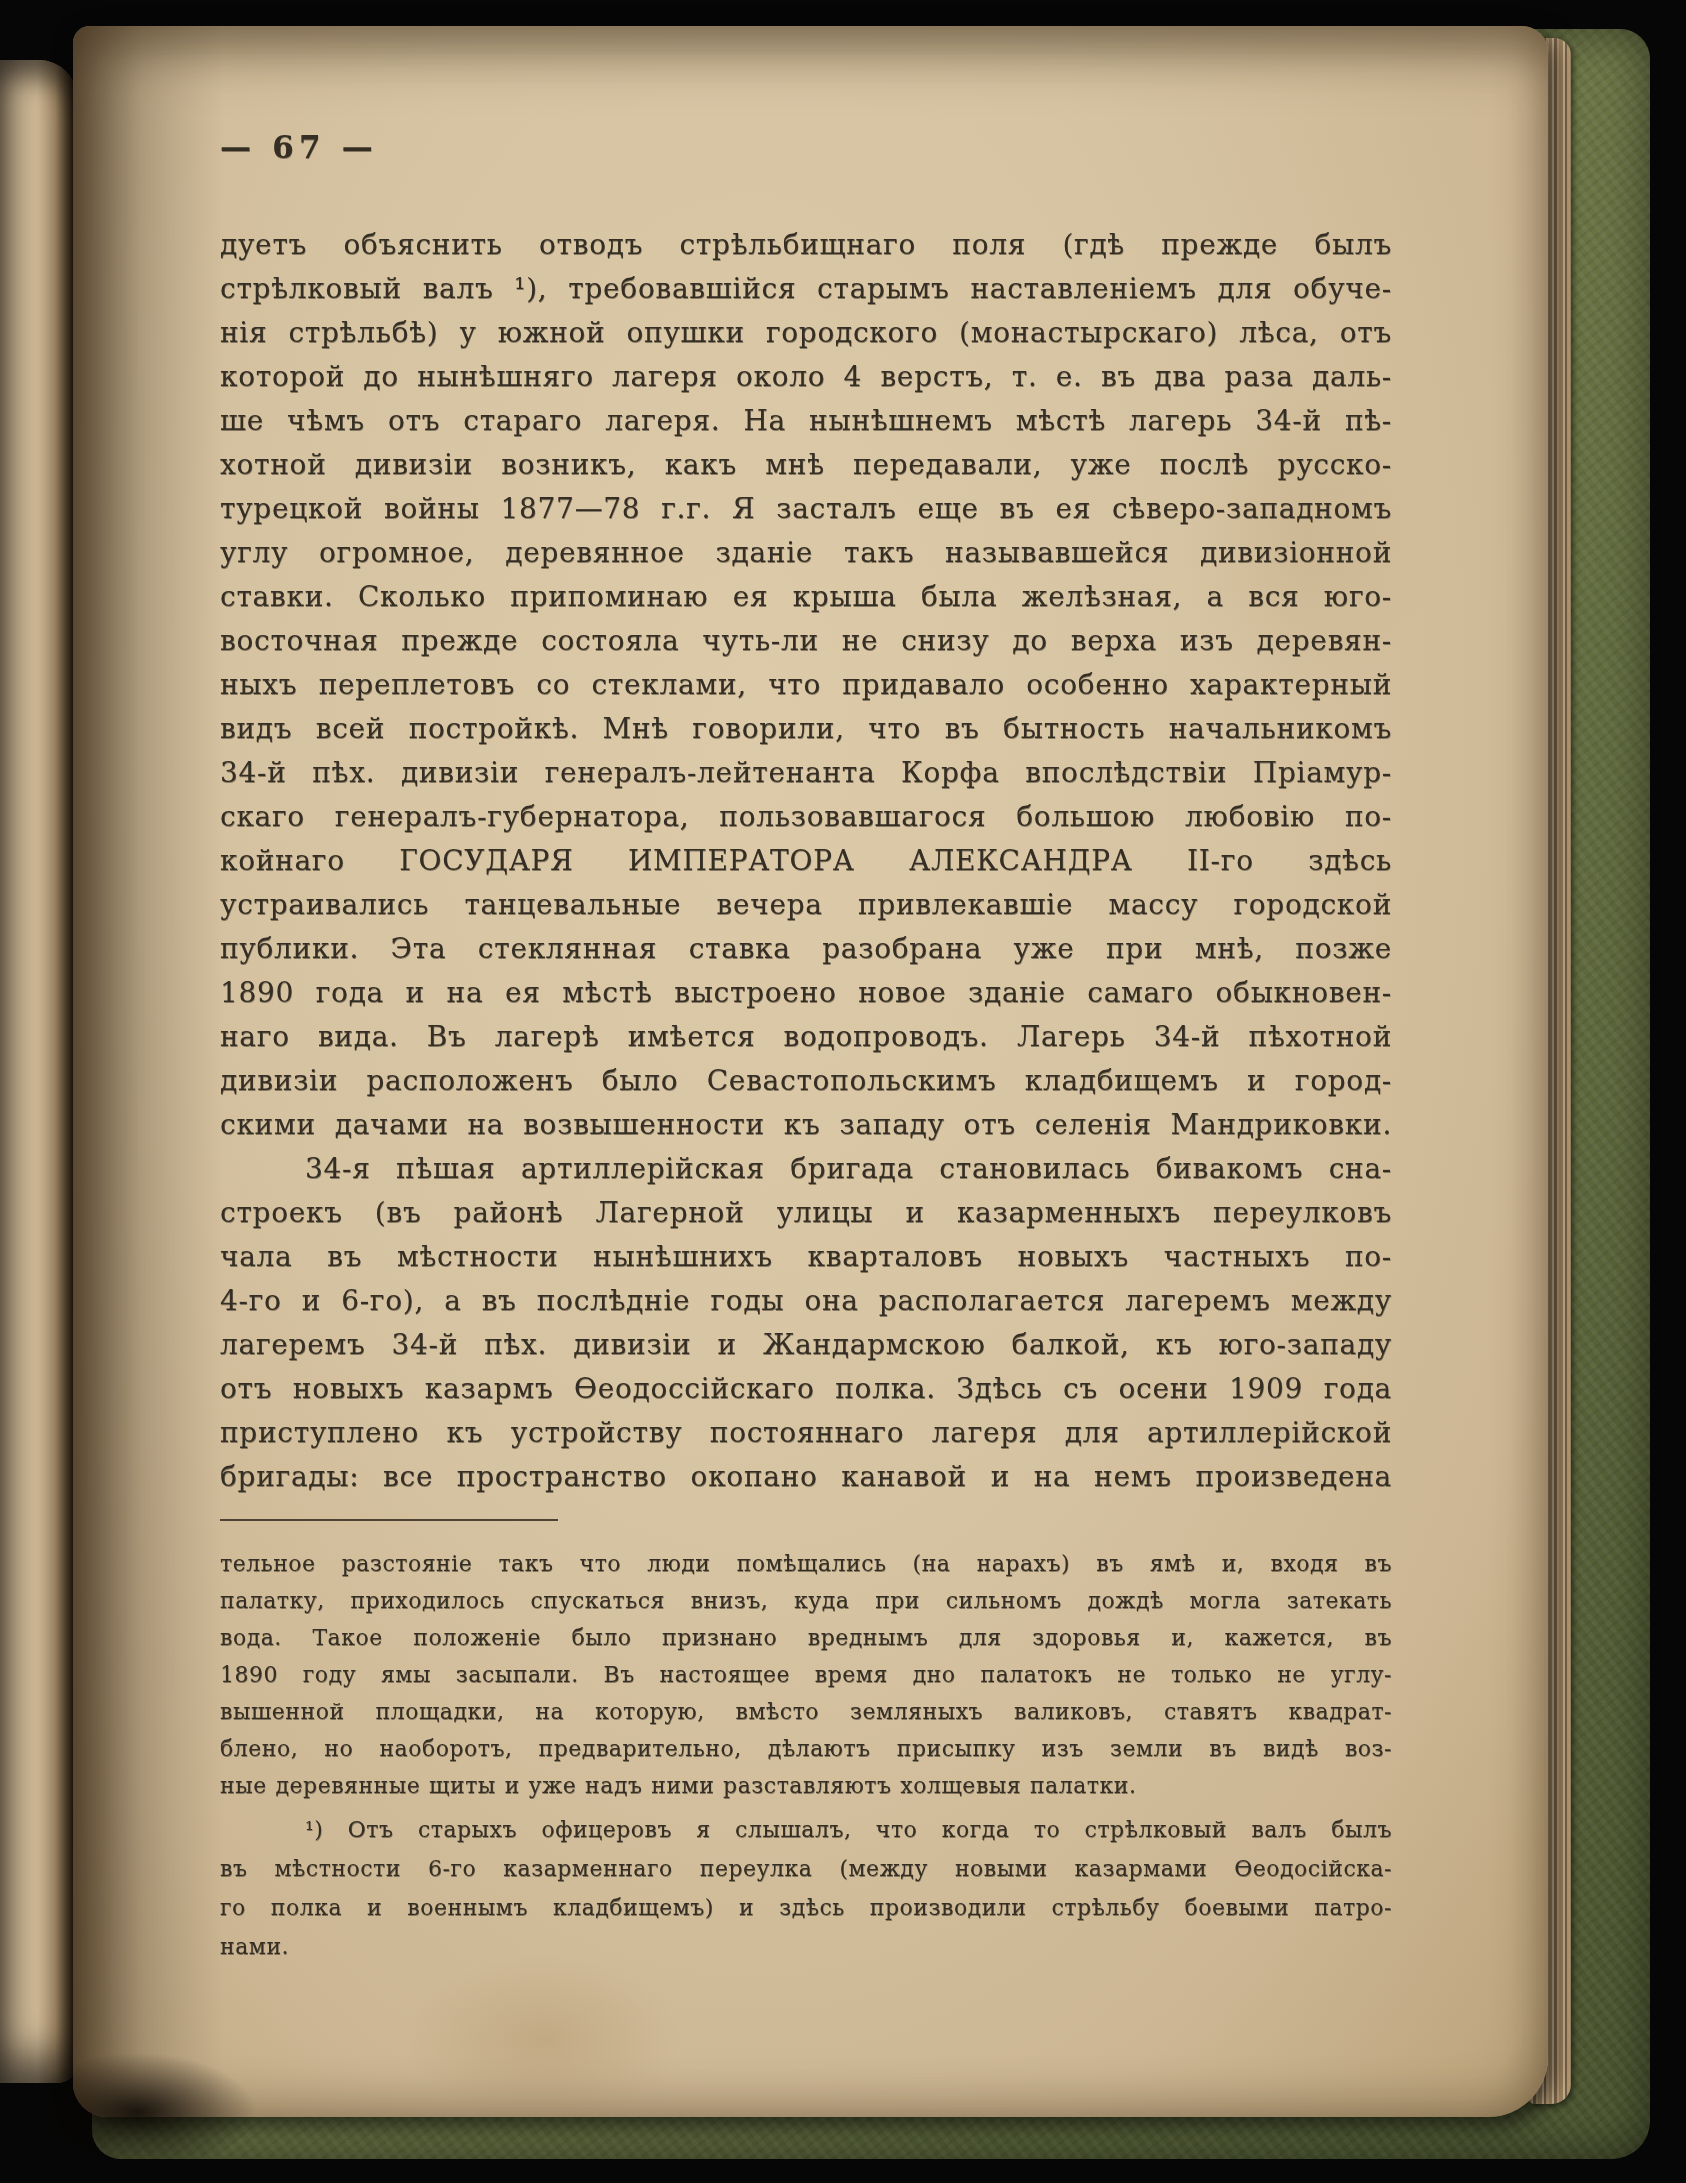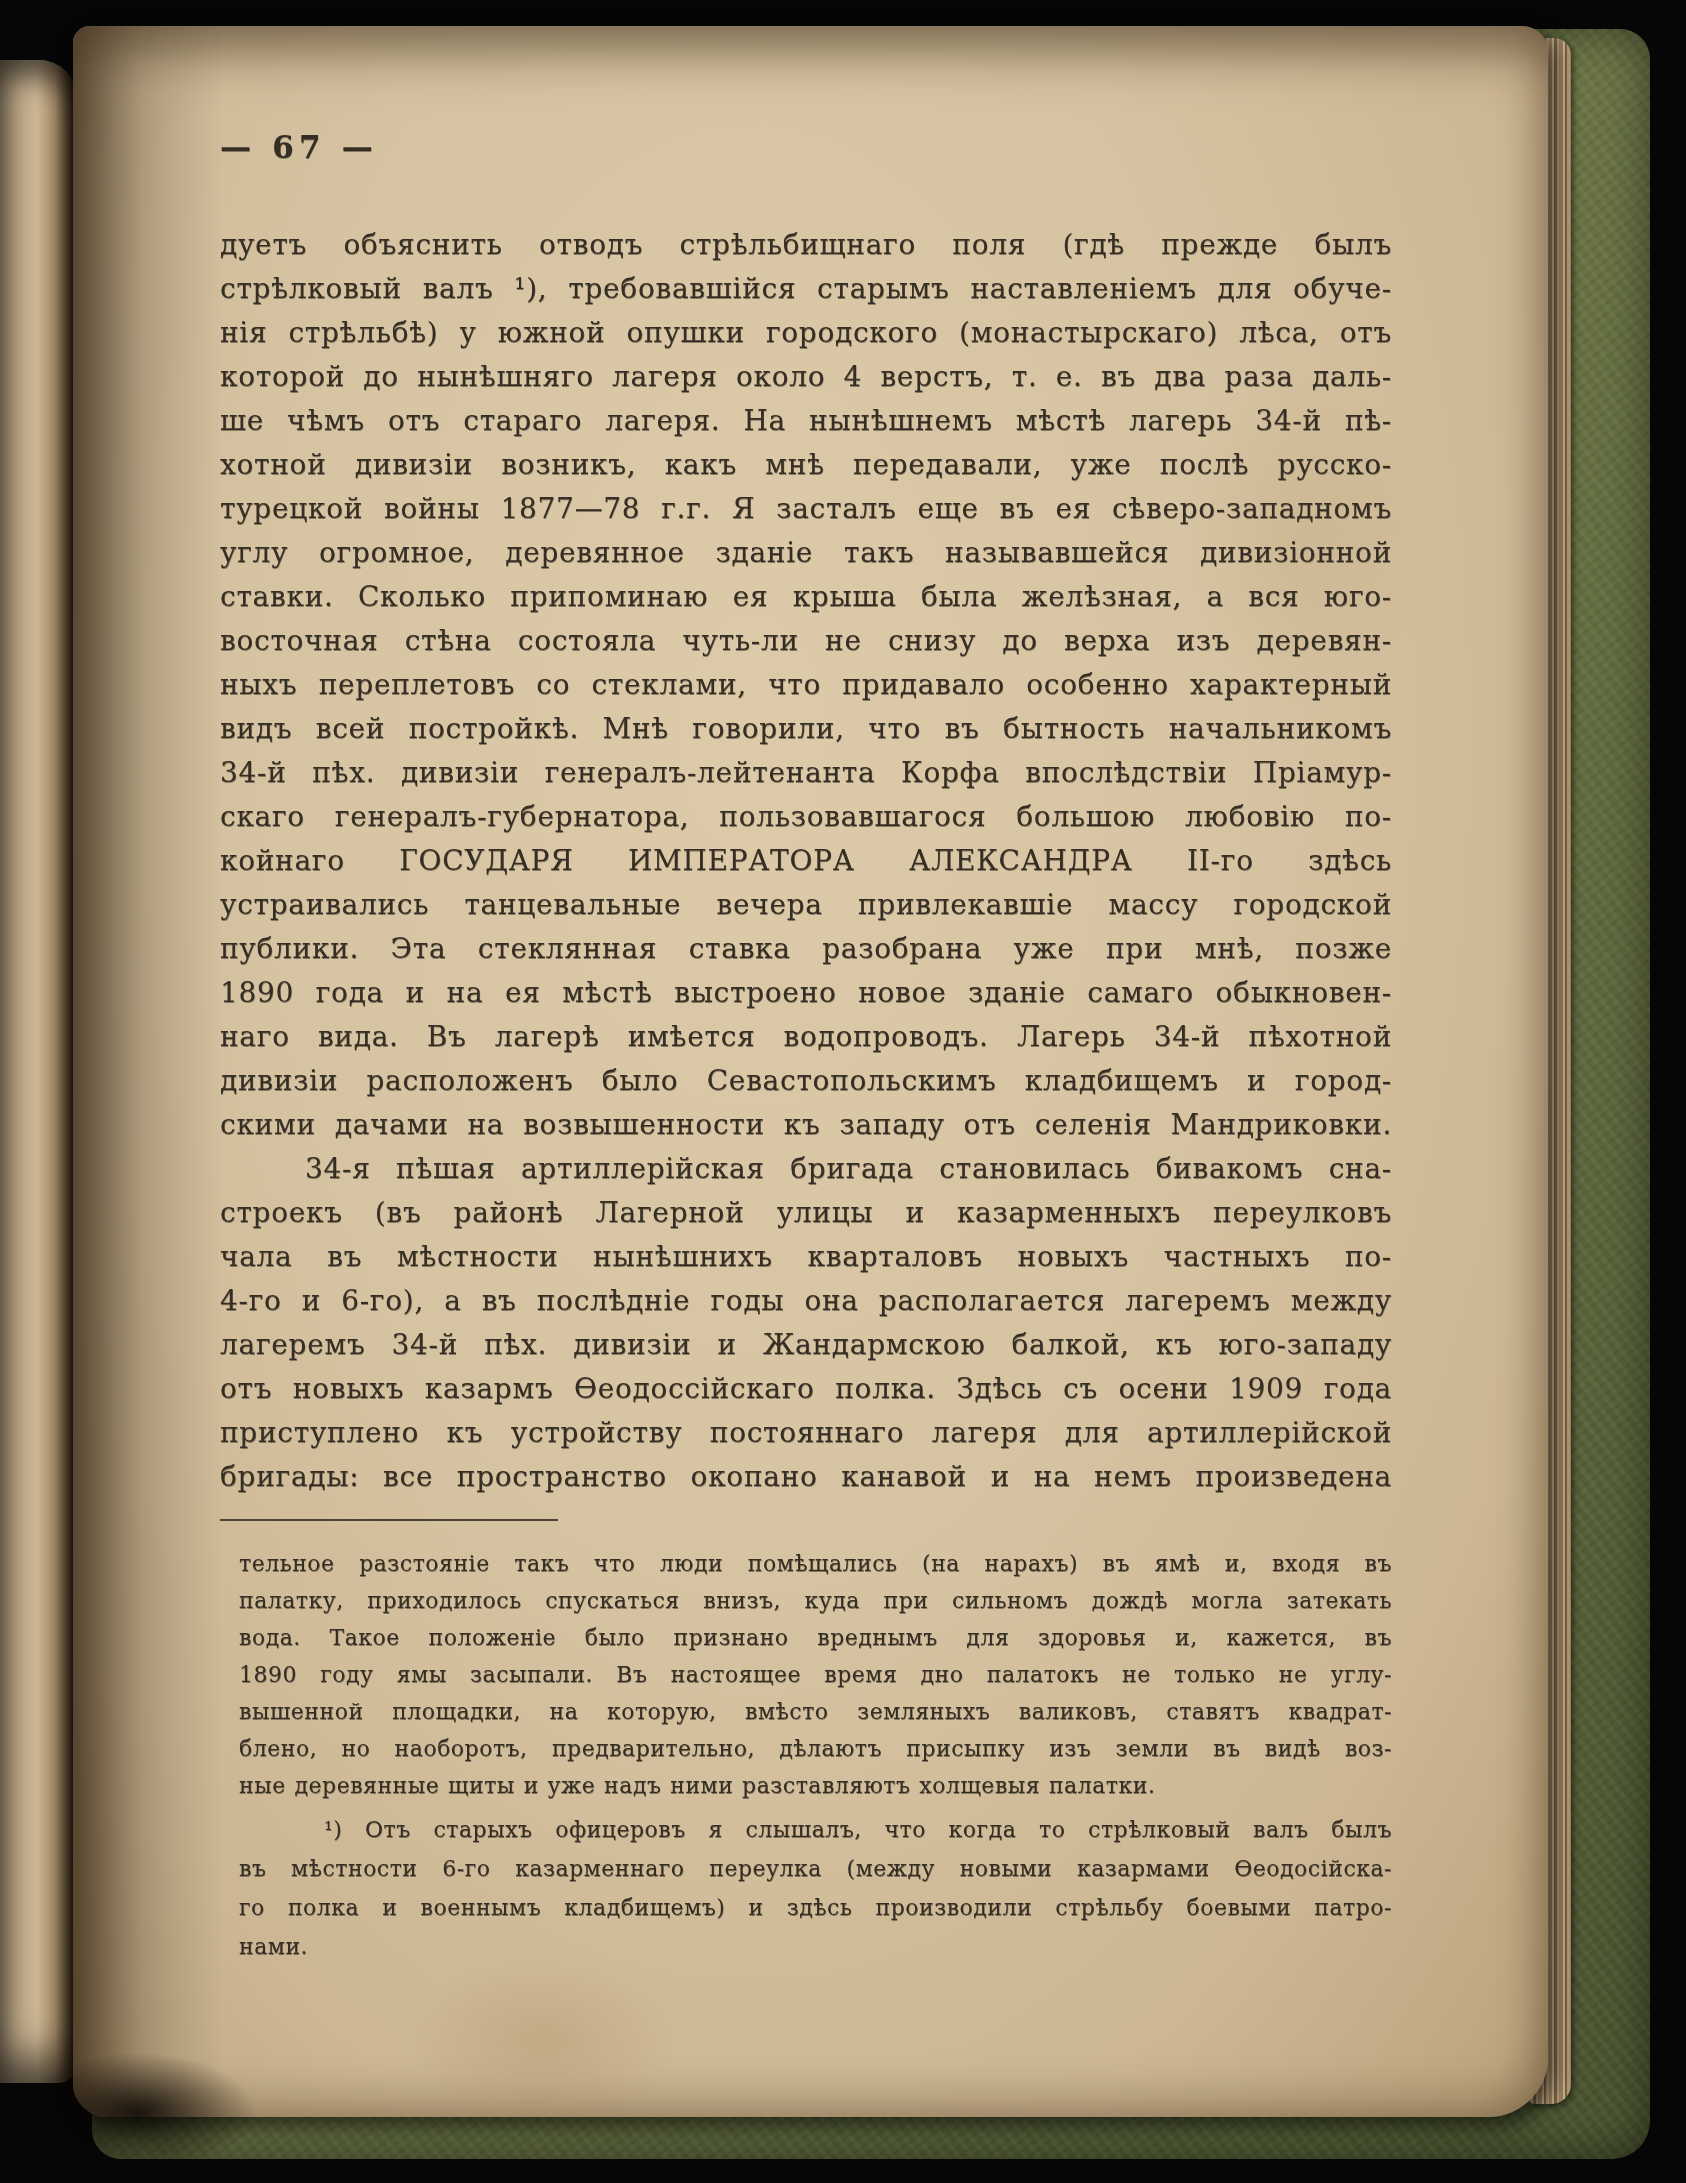--- a/index.html
+++ b/index.html
@@ -89,21 +89,21 @@
     position:absolute; left:220px; top:1519px; width:338px; height:2px;
     background:#4c4335; z-index:7;
   }
 
   .footnote-1 { position:absolute; left:220px; top:1545px; width:1172px; }
   .footnote-1 .fline { font-size:22px; line-height:37px; }
   .footnote-2 { position:absolute; left:220px; top:1810px; width:1172px; }
   .footnote-2 .fline { font-size:22px; line-height:39px; }
   .fline {
     letter-spacing:0.5px; word-spacing:1.3px;
-    text-align:justify; text-align-last:justify;margin-left:19px;
+    text-align:justify; text-align-last:justify;
   }
   .ragged { text-align-last:left !important; }
 </style>
 </head>
 <body>
 
 <div class="cover"></div>
 <div class="page-edges"></div>
 <div class="left-sliver"></div>
 
@@ -118,21 +118,21 @@
   <div>
       <div class="line">дуетъ объяснить отводъ стрѣльбищнаго поля (гдѣ прежде былъ</div>
       <div class="line">стрѣлковый валъ ¹), требовавшійся старымъ наставленіемъ для обуче-</div>
       <div class="line">нія стрѣльбѣ) у южной опушки городского (монастырскаго) лѣса, отъ</div>
       <div class="line">которой до нынѣшняго лагеря около 4 верстъ, т. е. въ два раза даль-</div>
       <div class="line">ше чѣмъ отъ стараго лагеря. На нынѣшнемъ мѣстѣ лагерь 34-й пѣ-</div>
       <div class="line">хотной дивизіи возникъ, какъ мнѣ передавали, уже послѣ русско-</div>
       <div class="line">турецкой войны 1877—78 г.г. Я засталъ еще въ ея сѣверо-западномъ</div>
       <div class="line">углу огромное, деревянное зданіе такъ называвшейся дивизіонной</div>
       <div class="line">ставки. Сколько припоминаю ея крыша была желѣзная, а вся юго-</div>
-      <div class="line">восточная стѣна состояла чуть-ли не снизу до верха изъ деревян-</div>
+      <div class="line">восточная прежде состояла чуть-ли не снизу до верха изъ деревян-</div>
       <div class="line">ныхъ переплетовъ со стеклами, что придавало особенно характерный</div>
       <div class="line">видъ всей постройкѣ. Мнѣ говорили, что въ бытность начальникомъ</div>
       <div class="line">34-й пѣх. дивизіи генералъ-лейтенанта Корфа впослѣдствіи Пріамур-</div>
       <div class="line">скаго генералъ-губернатора, пользовавшагося большою любовію по-</div>
       <div class="line">койнаго ГОСУДАРЯ ИМПЕРАТОРА АЛЕКСАНДРА II-го здѣсь</div>
       <div class="line">устраивались танцевальные вечера привлекавшіе массу городской</div>
       <div class="line">публики. Эта стеклянная ставка разобрана уже при мнѣ, позже</div>
       <div class="line">1890 года и на ея мѣстѣ выстроено новое зданіе самаго обыкновен-</div>
       <div class="line">наго вида. Въ лагерѣ имѣется водопроводъ. Лагерь 34-й пѣхотной</div>
       <div class="line">дивизіи расположенъ было Севастопольскимъ кладбищемъ и город-</div>

